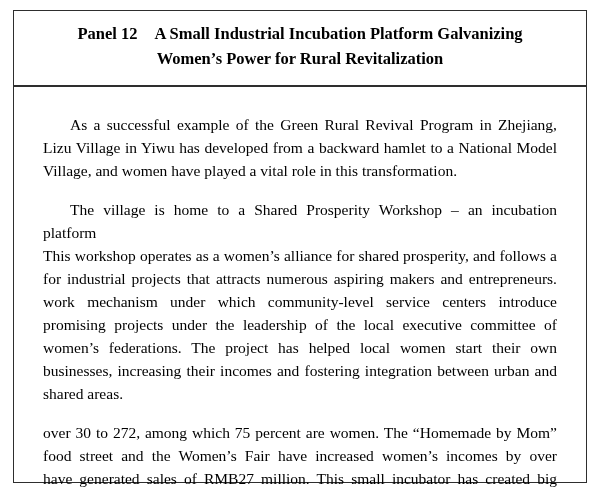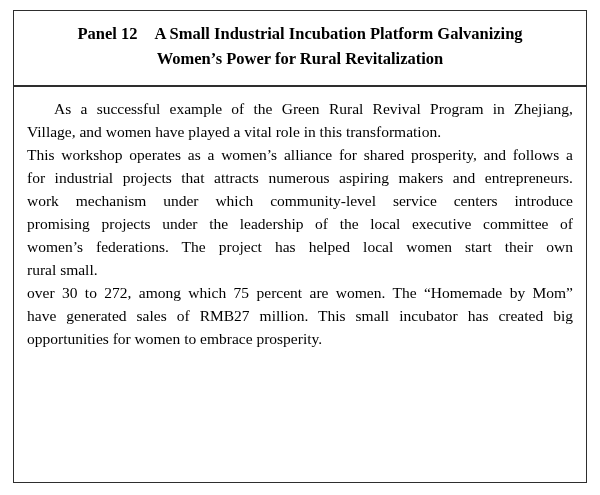--- a/index.html
+++ b/index.html
@@ -39,21 +39,21 @@
   .title-gap {
     display: inline-block;
     width: 17px;
   }
   .body-section {
     padding: 10px 13px 0 13px;
     font-size: 15.5px;
     line-height: 23px;
   }
   .para {
-    margin: 0;
+    margin: 16px;
   }
   .line {
     text-align: justify;
     text-align-last: justify;
     white-space: normal;
   }
   .line.last {
     text-align-last: left;
   }
   .line.first {
@@ -67,31 +67,35 @@
   <div class="panel">
 
     <div class="title-section">
       <div class="title-line"><span>Panel 12</span><span class="title-gap"></span><span>A Small Industrial Incubation Platform Galvanizing</span></div>
       <div class="title-line">Women’s Power for Rural Revitalization</div>
     </div>
 
     <div class="body-section">
         <div class="para">
           <div class="line first">As a successful example of the Green Rural Revival Program in Zhejiang,</div>
+          <div class="line">Lizu Village in Yiwu has developed from a backward hamlet to a National Model</div>
           <div class="line last">Village, and women have played a vital role in this transformation.</div>
         </div>
         <div class="para">
+          <div class="line first">The village is home to a Shared Prosperity Workshop – an incubation platform</div>
           <div class="line">This workshop operates as a women’s alliance for shared prosperity, and follows a</div>
           <div class="line">for industrial projects that attracts numerous aspiring makers and entrepreneurs.</div>
           <div class="line">work mechanism under which community-level service centers introduce</div>
           <div class="line">promising projects under the leadership of the local executive committee of</div>
           <div class="line">women’s federations. The project has helped local women start their own</div>
-          <div class="line last">rural small.</div>
+          <div class="line">businesses, increasing their incomes and fostering integration between urban and</div>
+          <div class="line last">shared areas.</div>
         </div>
         <div class="para">
           <div class="line">over 30 to 272, among which 75 percent are women. The “Homemade by Mom”</div>
+          <div class="line">food street and the Women’s Fair have increased women’s incomes by over</div>
           <div class="line">have generated sales of RMB27 million. This small incubator has created big</div>
           <div class="line last">opportunities for women to embrace prosperity.</div>
         </div>
       </div>
 
   </div>
 </div>
 
 </body></html>

